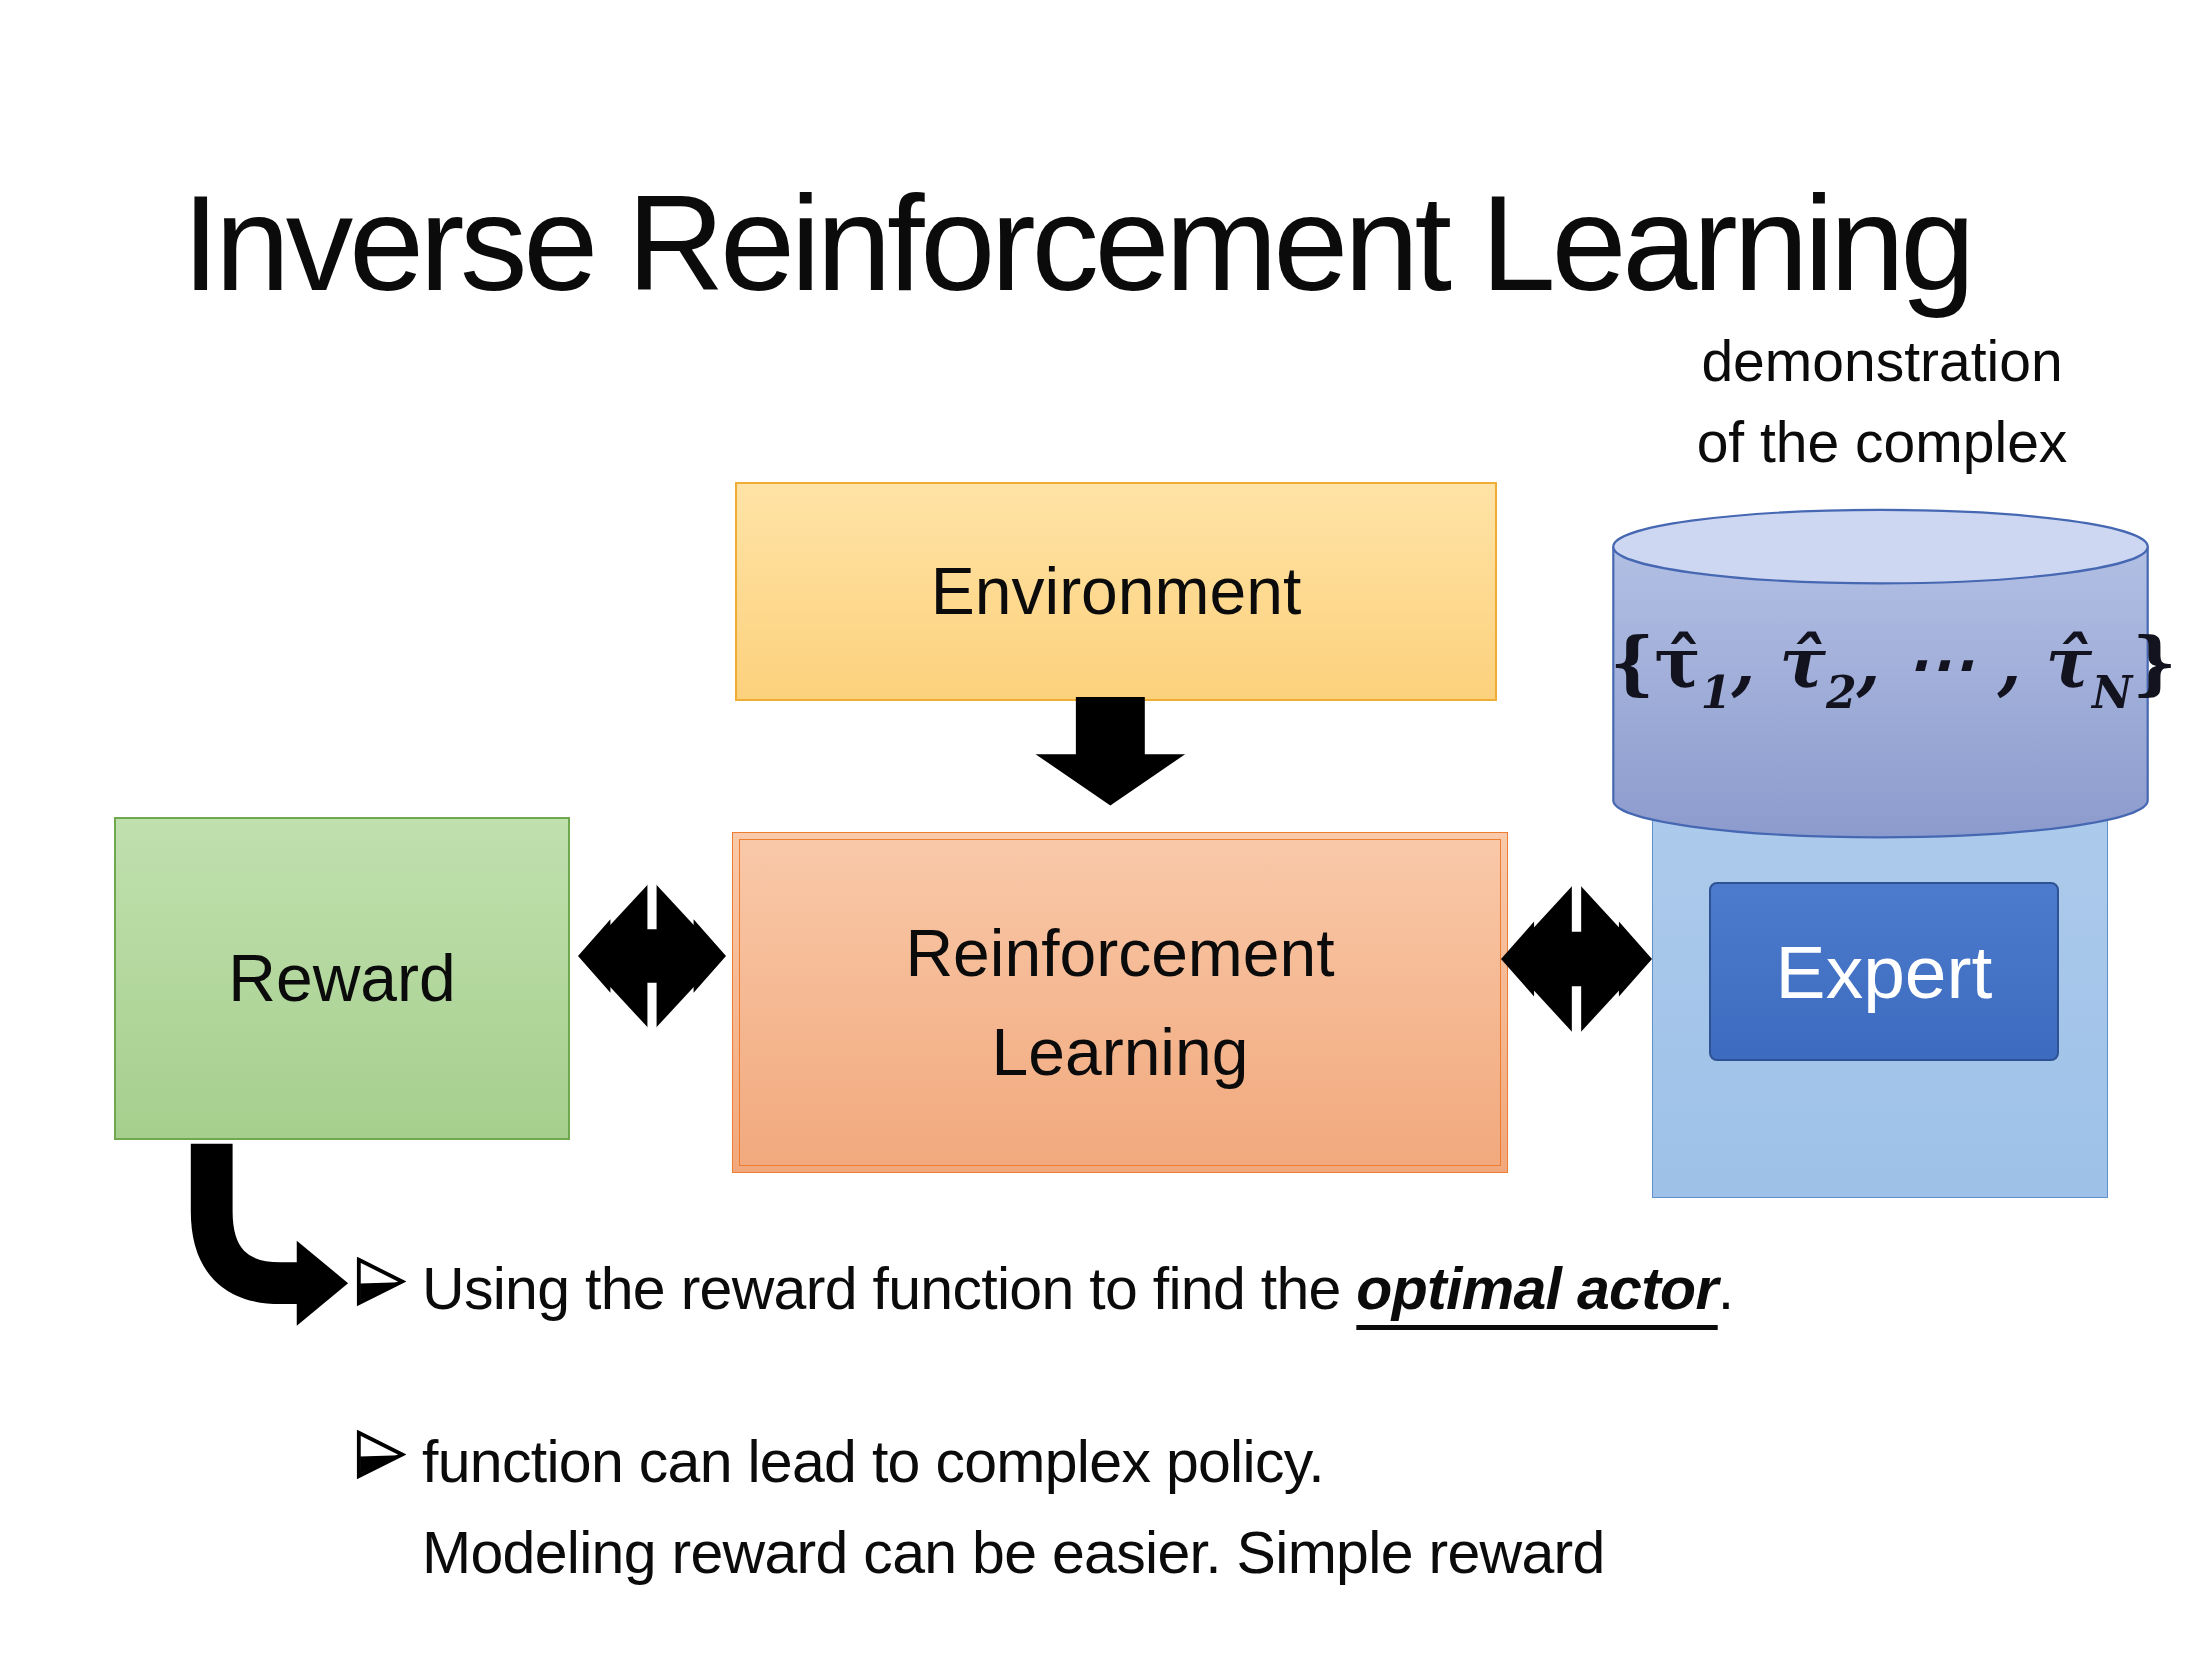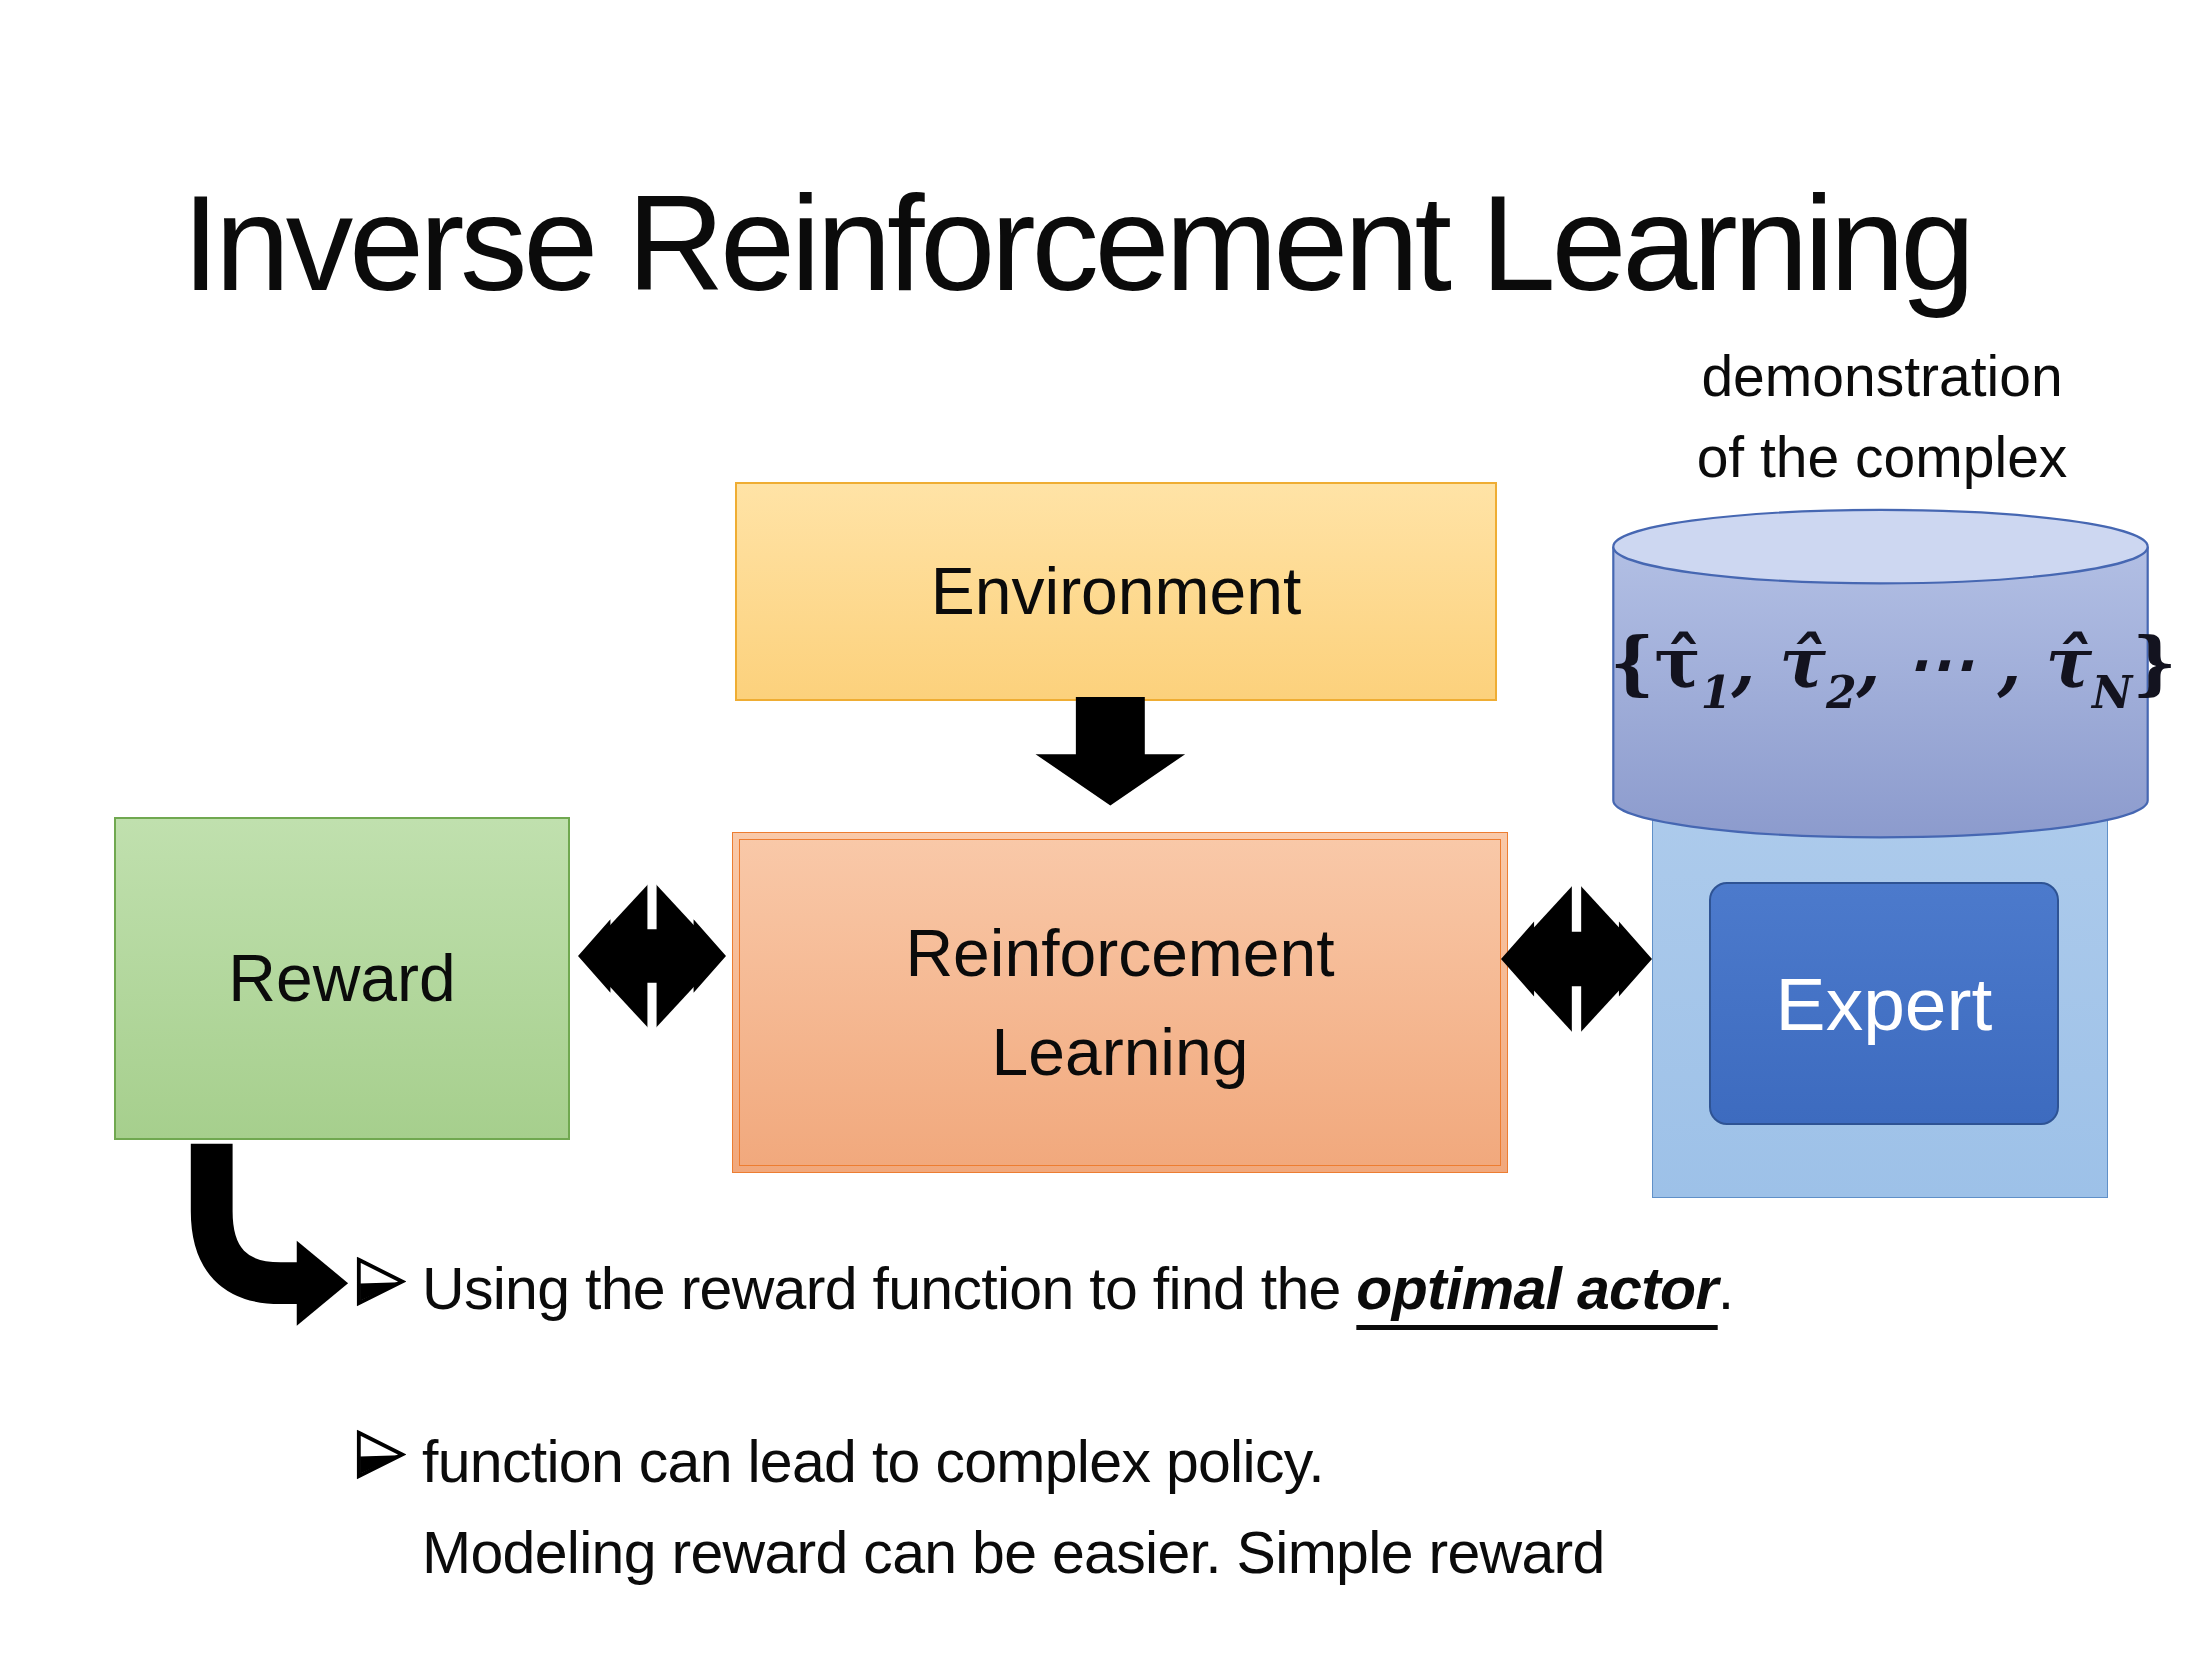--- a/index.html
+++ b/index.html
@@ -13,21 +13,21 @@
 
   
   .slide-title{
     left:182px;top:166px;width:1911px;
     font-size:135px;letter-spacing:-4.4px;white-space:nowrap;
     font-weight:400;
   }
 
   
   .demo-label{
-    left:1588px;top:336px;width:588px;text-align:center;
+    left:1588px;top:321px;width:588px;text-align:center;
     font-size:57px;line-height:1.42;
   }
 
   
   .dbox{box-sizing:border-box;display:flex;flex-direction:column;
         align-items:center;justify-content:center;text-align:right;}
   .dbox .lbl{font-size:66px;line-height:1.5;color:#0b0b0b;}
 
   .env-box{
     left:735px;top:482px;width:762px;height:219px;
@@ -47,21 +47,21 @@
   }
   .rl-ghost{position:absolute;inset:5.9px;border:1.8px solid var(--rl_border,#ed7d31);pointer-events:none;}
   .rl-box .lbl{position:relative;}
 
   .expert-container{
     left:1652px;top:750px;width:456px;height:448px;box-sizing:border-box;
     border:1.8px solid var(--container_border,#6090c8);
     background:linear-gradient(180deg,var(--container_fill_top,#afccec),var(--container_fill_bottom,#9dc1e8));
   }
   .expert-box{
-    left:1709px;top:882px;width:350px;height:243px;border-radius:18px;
+    left:1709px;top:882px;width:350px;height:179px;border-radius:8px;
     border:2.2px solid var(--expert_border,#2e5394);box-sizing:border-box;
     background:linear-gradient(180deg,var(--expert_fill_top,#4c7acc),var(--expert_fill_bottom,#3d6bbf));
     display:flex;align-items:center;justify-content:center;
   }
   .expert-box .lbl{font-size:75px;color:#ffffff;}
 
   .cylinder-svg{left:1610px;top:507px;}
   .formula{
     left:1610px;top:622px;width:541px;text-align:center;
     font-family:"DejaVu Serif", serif;font-style:italic;

